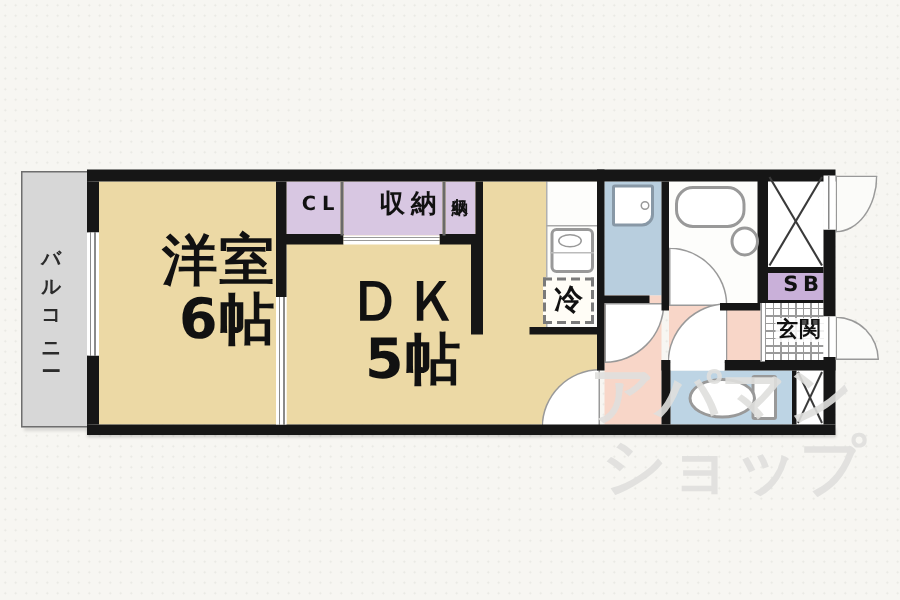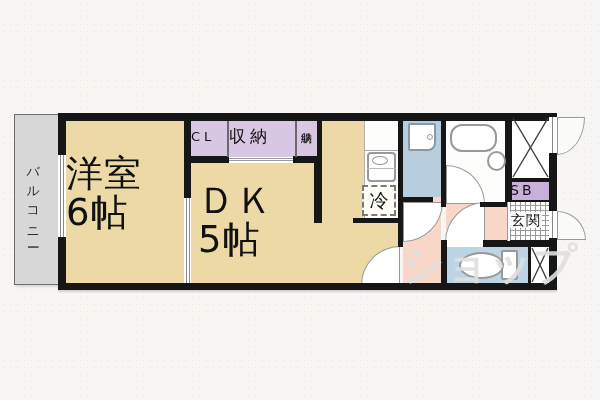--- a/index.html
+++ b/index.html
@@ -38,21 +38,21 @@
   .fx{position:absolute;background:#fff;border:2px solid #999;z-index:4;box-sizing:border-box;}
   .grid-tile{
     background-color:#fff;
     background-image:
       repeating-linear-gradient(0deg,#9a9a9a 0 1px,transparent 1px 5px),
       repeating-linear-gradient(90deg,#9a9a9a 0 1px,transparent 1px 5px);
     z-index:1;
   }
   svg.xmark{position:absolute;z-index:4;}
   
-  .lbl{position:absolute;color:#111;z-index:6;text-align:left;line-height:1.05;}
+  .lbl{position:absolute;color:#111;z-index:6;text-align:right;line-height:1.05;font-weight:bold;}
   .vtext{writing-mode:vertical-rl;text-orientation:upright;}
   .balcony-box{background:#d7d7d7;border:1px solid #6e6e6e;box-shadow:2px 2px 2px rgba(0,0,0,.12);z-index:1;}
   .room-label-big{font-size:37px;letter-spacing:1px;}
   .watermark{
     position:absolute;left:393px;top:241px;z-index:7;
     font-size:43px;font-weight:bold;letter-spacing:0px;
     color:rgba(223,223,221,0.9);line-height:47px;white-space:nowrap;
   }
   .watermark .l2{margin-left:8px;}
   .fridge-box{position:absolute;border:2px dashed #7a7a7a;background:#fffdf6;z-index:4;
@@ -156,14 +156,15 @@
   <div>ＤＫ</div>
   <div>5帖</div>
 </div>
 <div class="lbl" style="left:191px;top:130px;width:36px;font-size:13px;letter-spacing:4px;">CL</div>
 <div class="lbl" style="left:229px;top:128px;width:66px;font-size:17px;letter-spacing:4px;">収納</div>
 <div class="lbl vtext" style="left:300px;top:123px;font-size:11px;letter-spacing:1px;">収納</div>
 <div class="lbl" style="left:510px;top:183px;width:39px;font-size:14px;letter-spacing:3px;">SB</div>
 <div class="lbl" style="left:510px;top:213px;width:39px;font-size:14px;letter-spacing:1px;"><span style="background:rgba(255,255,255,.85);padding:0 1px;">玄関</span></div>
 
 <div class="watermark">
+  <div class="l1">アパマン</div>
   <div class="l2">ショップ</div>
 </div>
 
 </body></html>

